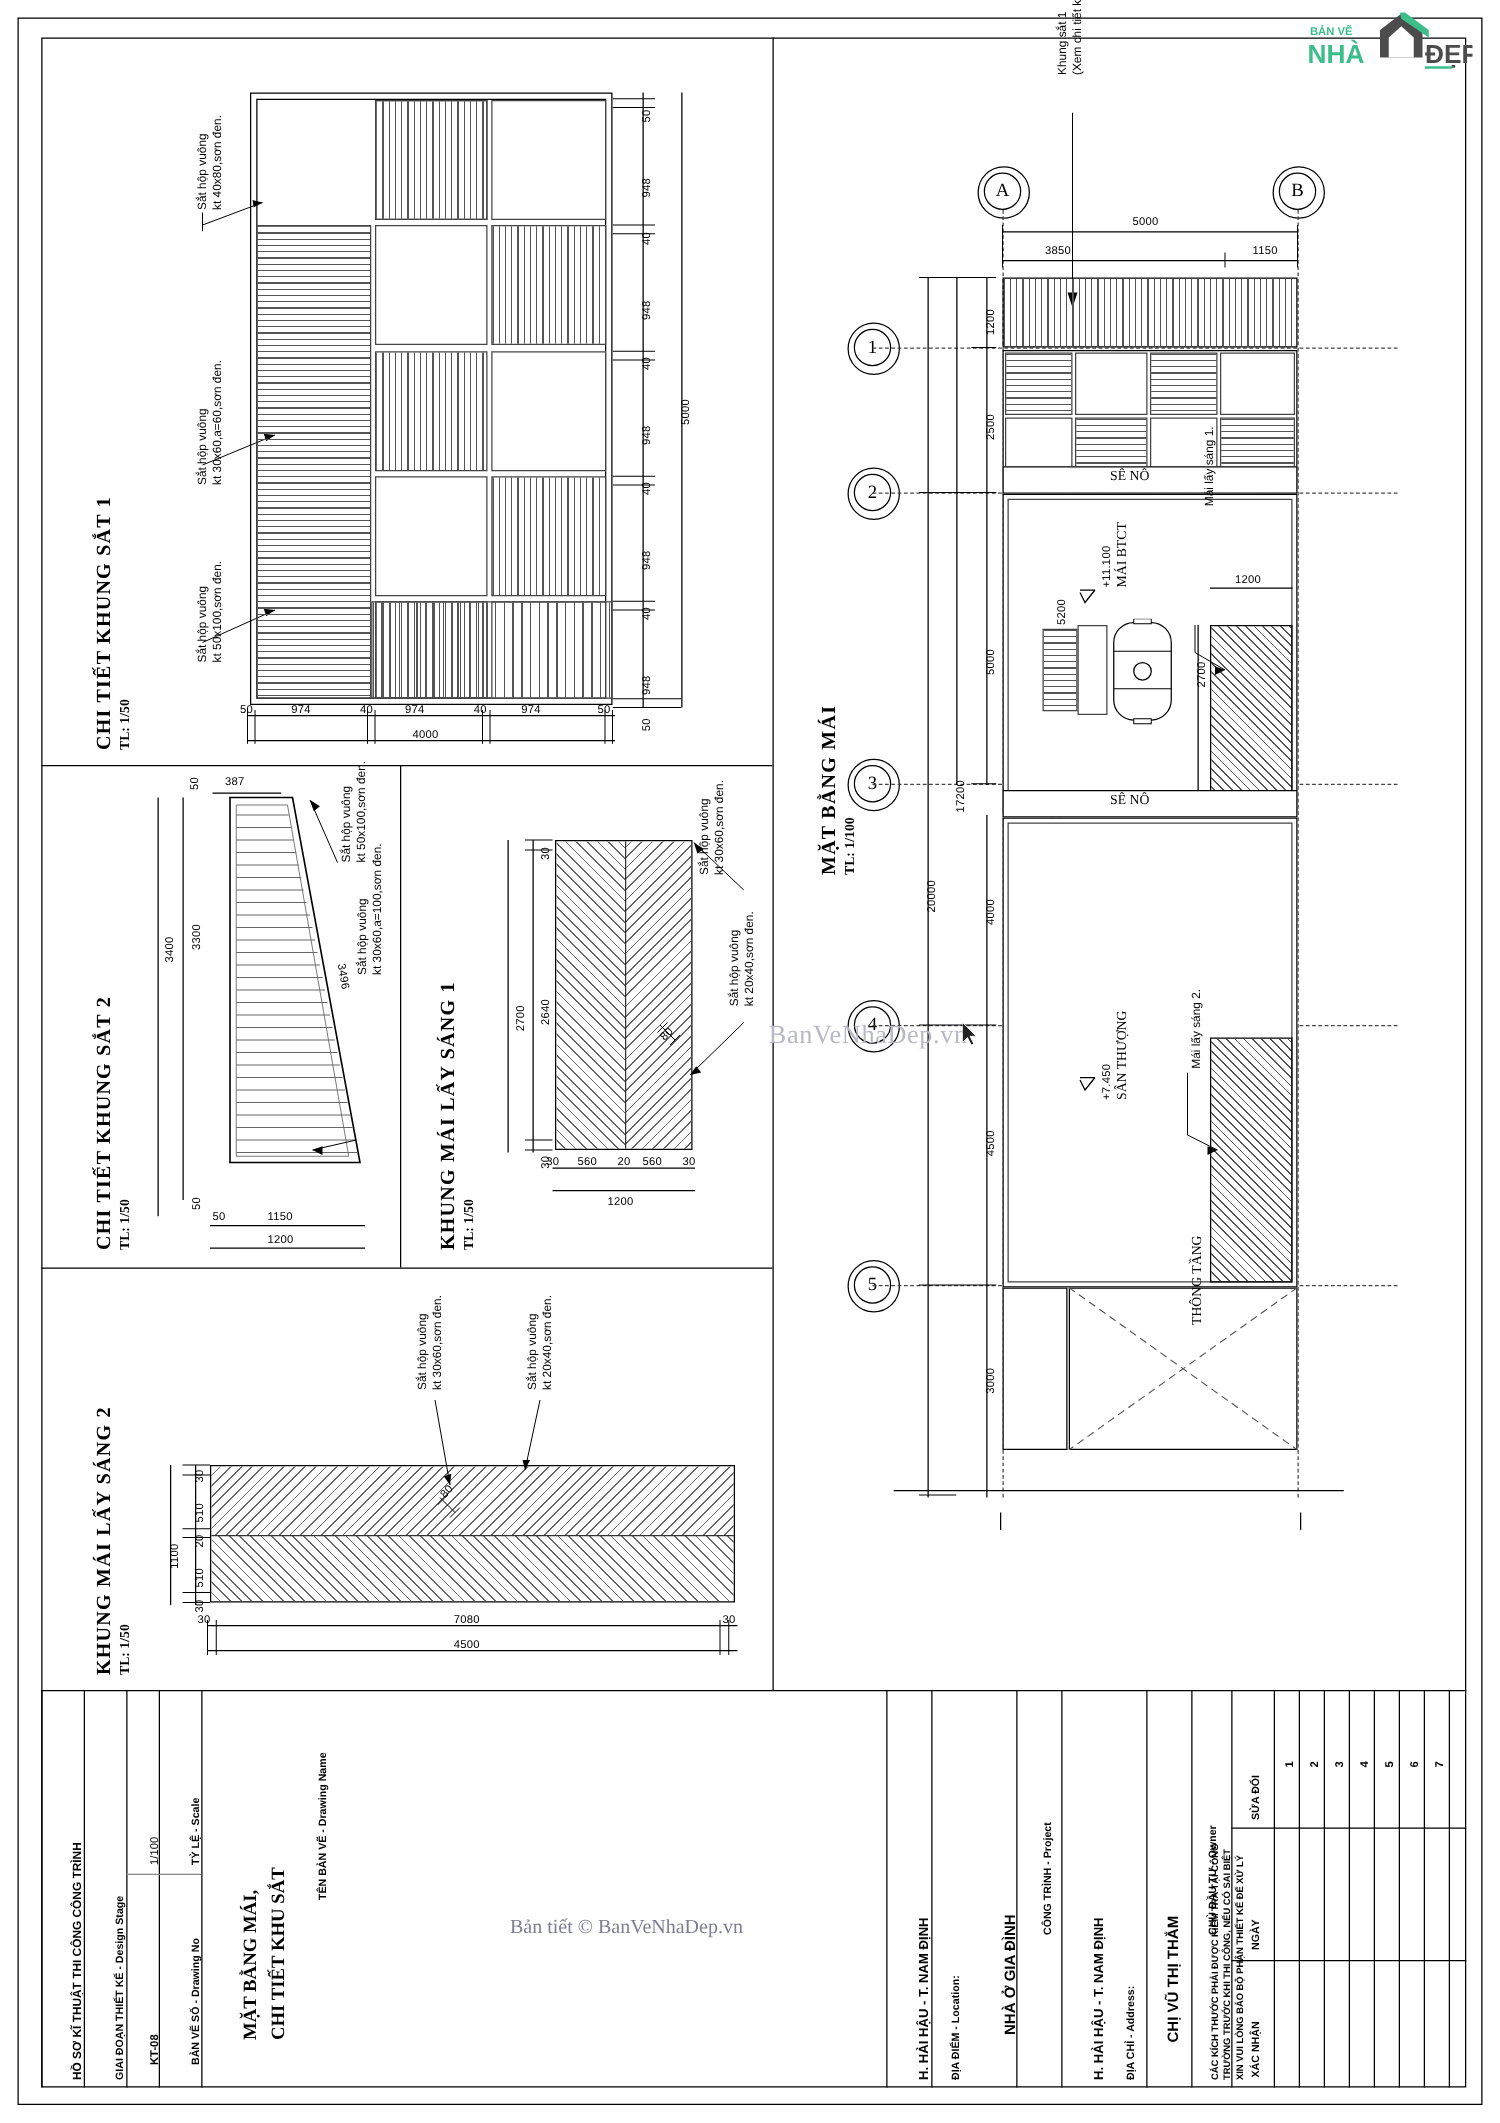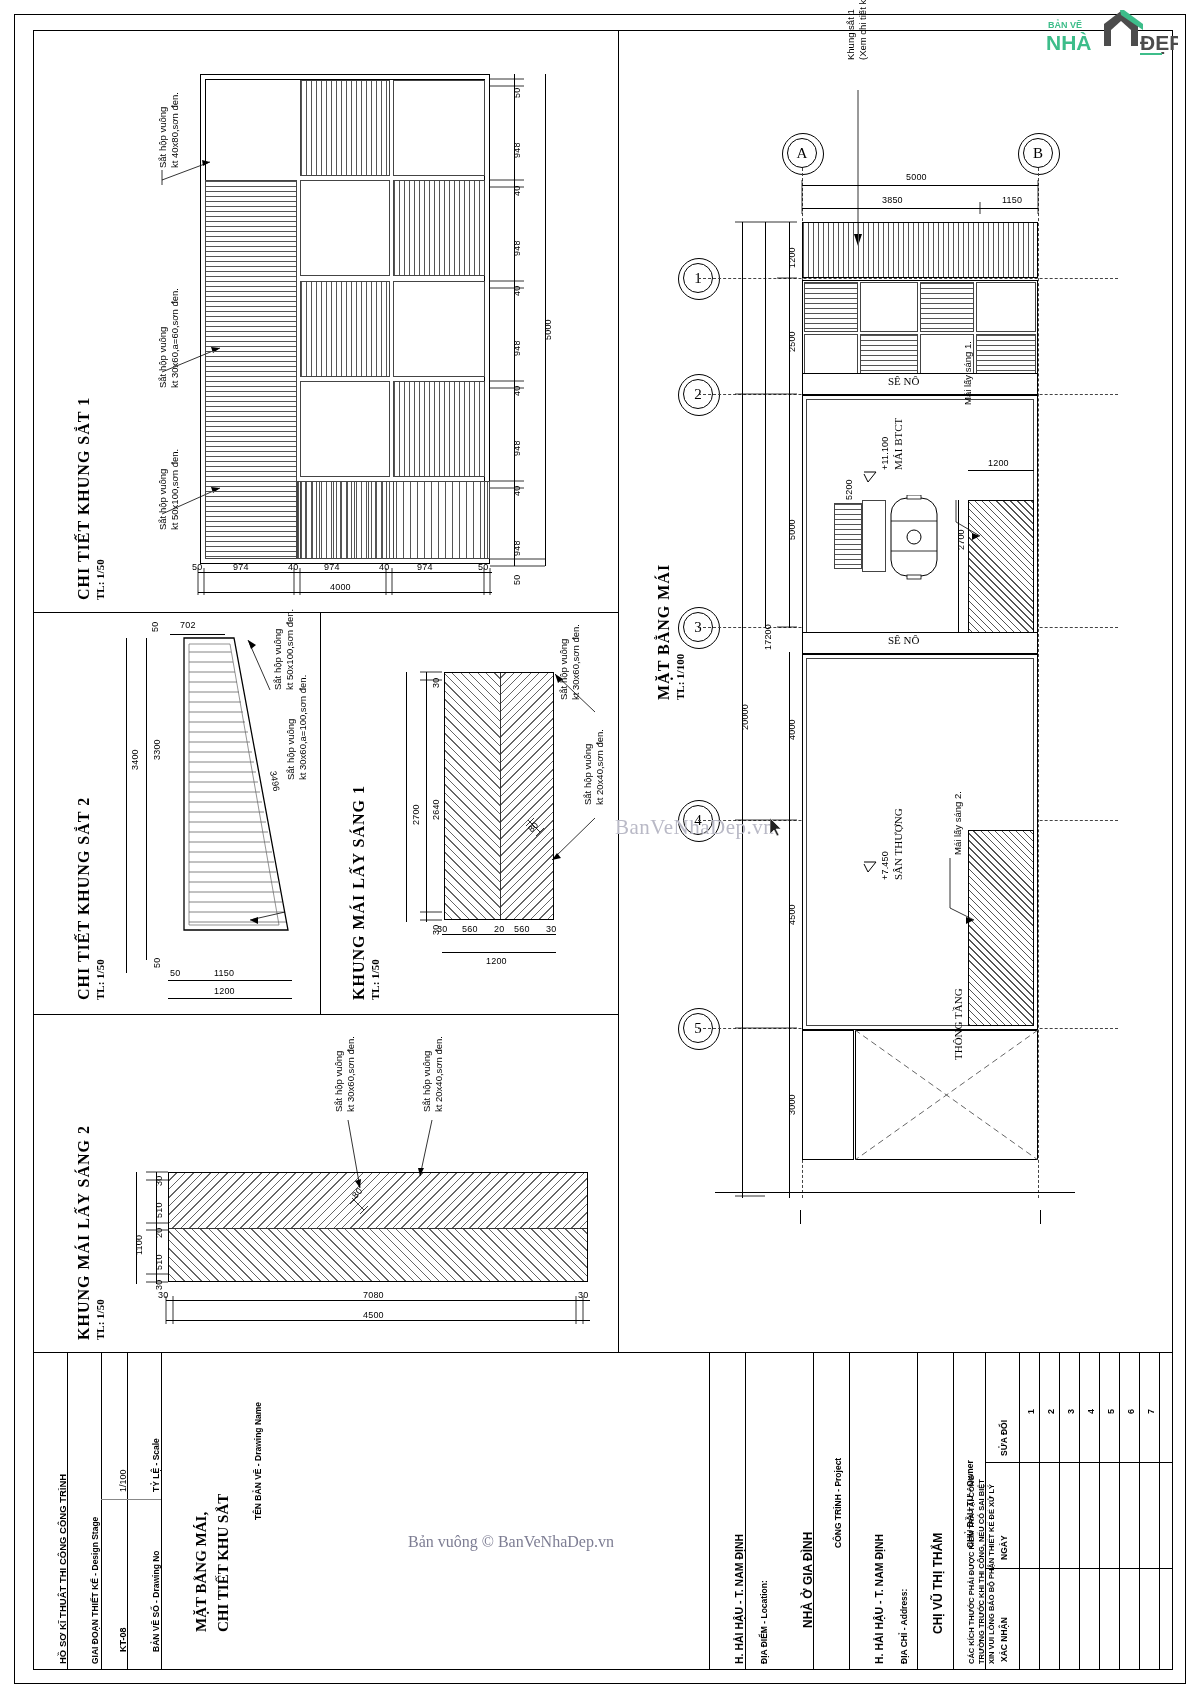--- a/index.html
+++ b/index.html
@@ -274,21 +274,21 @@
     <div class="t lbl rotn90" style="left:285px; top:780px;">Sắt hộp vuông</div>
     <div class="t lbl rotn90" style="left:297px; top:780px;">kt 30x60,a=100,sơn đen.</div>
 
     <svg style="position:absolute; left:200px; top:630px; width:120px; height:330px;">
       <line x1="70" y1="60" x2="48" y2="10" stroke="#000" stroke-width="0.8"></line>
       <polygon points="48,10 51,19 56,15" fill="#000"></polygon>
       <line x1="85" y1="282" x2="50" y2="290" stroke="#000" stroke-width="0.8"></line>
       <polygon points="50,290 58,294 58,287" fill="#000"></polygon>
     </svg>
 
-    <div class="t dim" style="left:180px; top:620px;">702</div>
+    <div class="t dim" style="left:180px; top:620px;">387</div>
     <div class="dimline" style="left:170px; top:634px; width:55px;"></div>
     <div class="t dim rotn90" style="left:150px; top:632px;">50</div>
     <div class="t dim rotn90" style="left:152px; top:760px;">3300</div>
     <div class="t dim rotn90" style="left:130px; top:770px;">3400</div>
     <div class="t dim rot90" style="left:278px; top:770px; transform:rotate(80deg);">3496</div>
     <div class="t dim rotn90" style="left:152px; top:968px;">50</div>
     <div class="dimlinev" style="left:146px; top:638px; height:322px;"></div>
     <div class="dimlinev" style="left:126px; top:638px; height:335px;"></div>
     <div class="t dim" style="left:170px; top:968px;">50</div>
     <div class="t dim" style="left:214px; top:968px;">1150</div>
@@ -433,21 +433,21 @@
     <div class="t lbl rotn90" style="left:845px; top:60px;">Khung sắt 1</div>
     <div class="t lbl rotn90" style="left:857px; top:60px;">(Xem chi tiết kt-08).</div>
     <svg style="position:absolute; left:845px; top:90px; width:30px; height:160px;">
       <line x1="13" y1="0" x2="13" y2="148" stroke="#000" stroke-width="0.8"></line>
       <polygon points="13,156 9,144 17,144" fill="#000"></polygon>
     </svg>
 
     <div class="dimline" style="left:802px; top:185px; width:236px;"></div>
     <div class="t dim" style="left:906px; top:172px;">5000</div>
     <div class="dimline" style="left:802px; top:208px; width:236px;"></div>
-    <div class="t dim" style="left:882px; top:195px;">3850</div>
+    <div class="t dim" style="left:836px; top:195px;">3850</div>
     <div class="t dim" style="left:1002px; top:195px;">1150</div>
     <svg style="position:absolute; left:795px; top:180px; width:255px; height:36px;">
       <g stroke="#000" stroke-width="0.8">
         <line x1="7" y1="0" x2="7" y2="34"></line>
         <line x1="185" y1="22" x2="185" y2="34"></line>
         <line x1="243" y1="0" x2="243" y2="34"></line>
       </g>
     </svg>
 
     <div class="dimlinev" style="left:789px; top:222px; height:406px;"></div>
@@ -560,21 +560,21 @@
     <div class="rule" style="left:800px; top:1210px; width:1px; height:14px;"></div>
     <div class="rule" style="left:1040px; top:1210px; width:1px; height:14px;"></div>
   </div>
 
   <div id="watermark">BanVeNhaDep.vn</div>
   <div id="cursor">
     <svg width="13" height="19" viewBox="0 0 13 19">
       <polygon points="0,0 0,16 4,12 7,18 9,17 6,11 11,11" fill="#222" stroke="#fff" stroke-width="0.6"></polygon>
     </svg>
   </div>
-  <div id="footer-copy">Bản vuông © BanVeNhaDep.vn</div>
+  <div id="footer-copy">Bản tiết © BanVeNhaDep.vn</div>
 
   <div id="titleblock">
 
     <div class="tbcell" style="left:0px;   top:0; height:318px; border-left:1.4px solid #000;"></div>
     <div class="tbcell" style="left:34px;  top:0; height:318px;"></div>
     <div class="tbcell" style="left:68px;  top:0; height:318px;"></div>
     <div class="tbcell" style="left:94px;  top:0; height:318px;"></div>
     <div class="tbcell" style="left:128px; top:0; height:318px;"></div>
     <div class="tbcell" style="left:676px; top:0; height:318px;"></div>
     <div class="tbcell" style="left:712px; top:0; height:318px;"></div>

